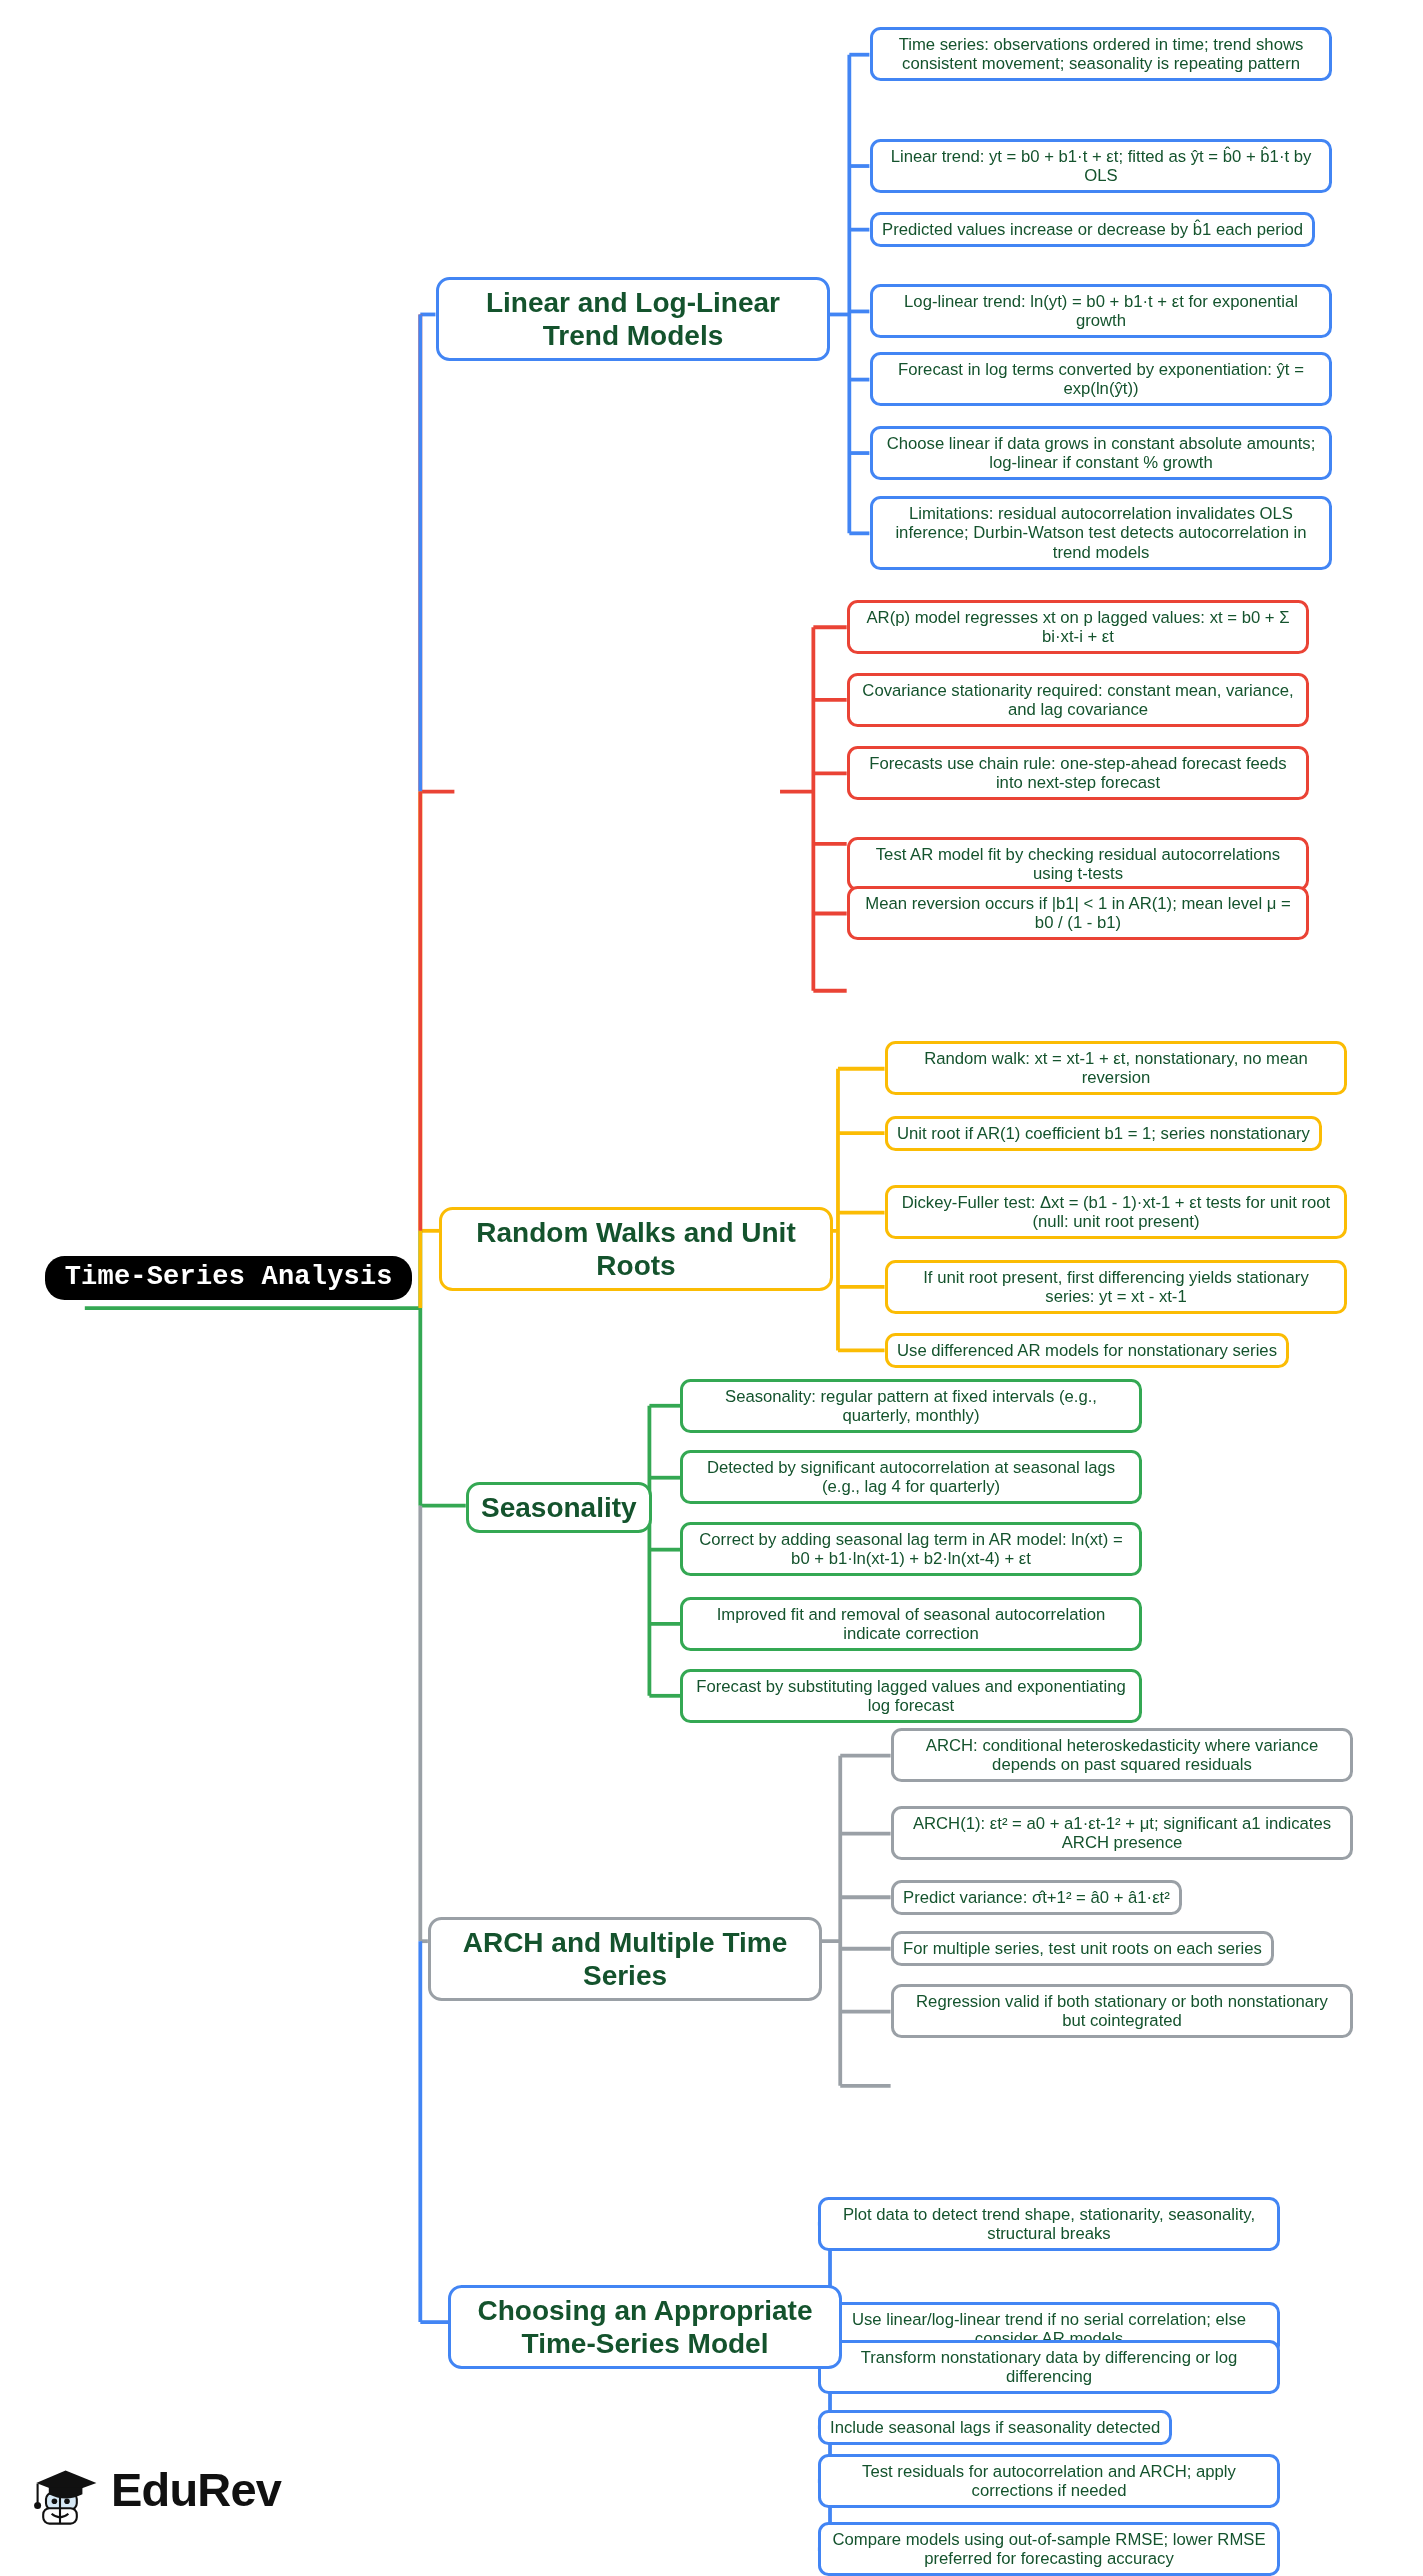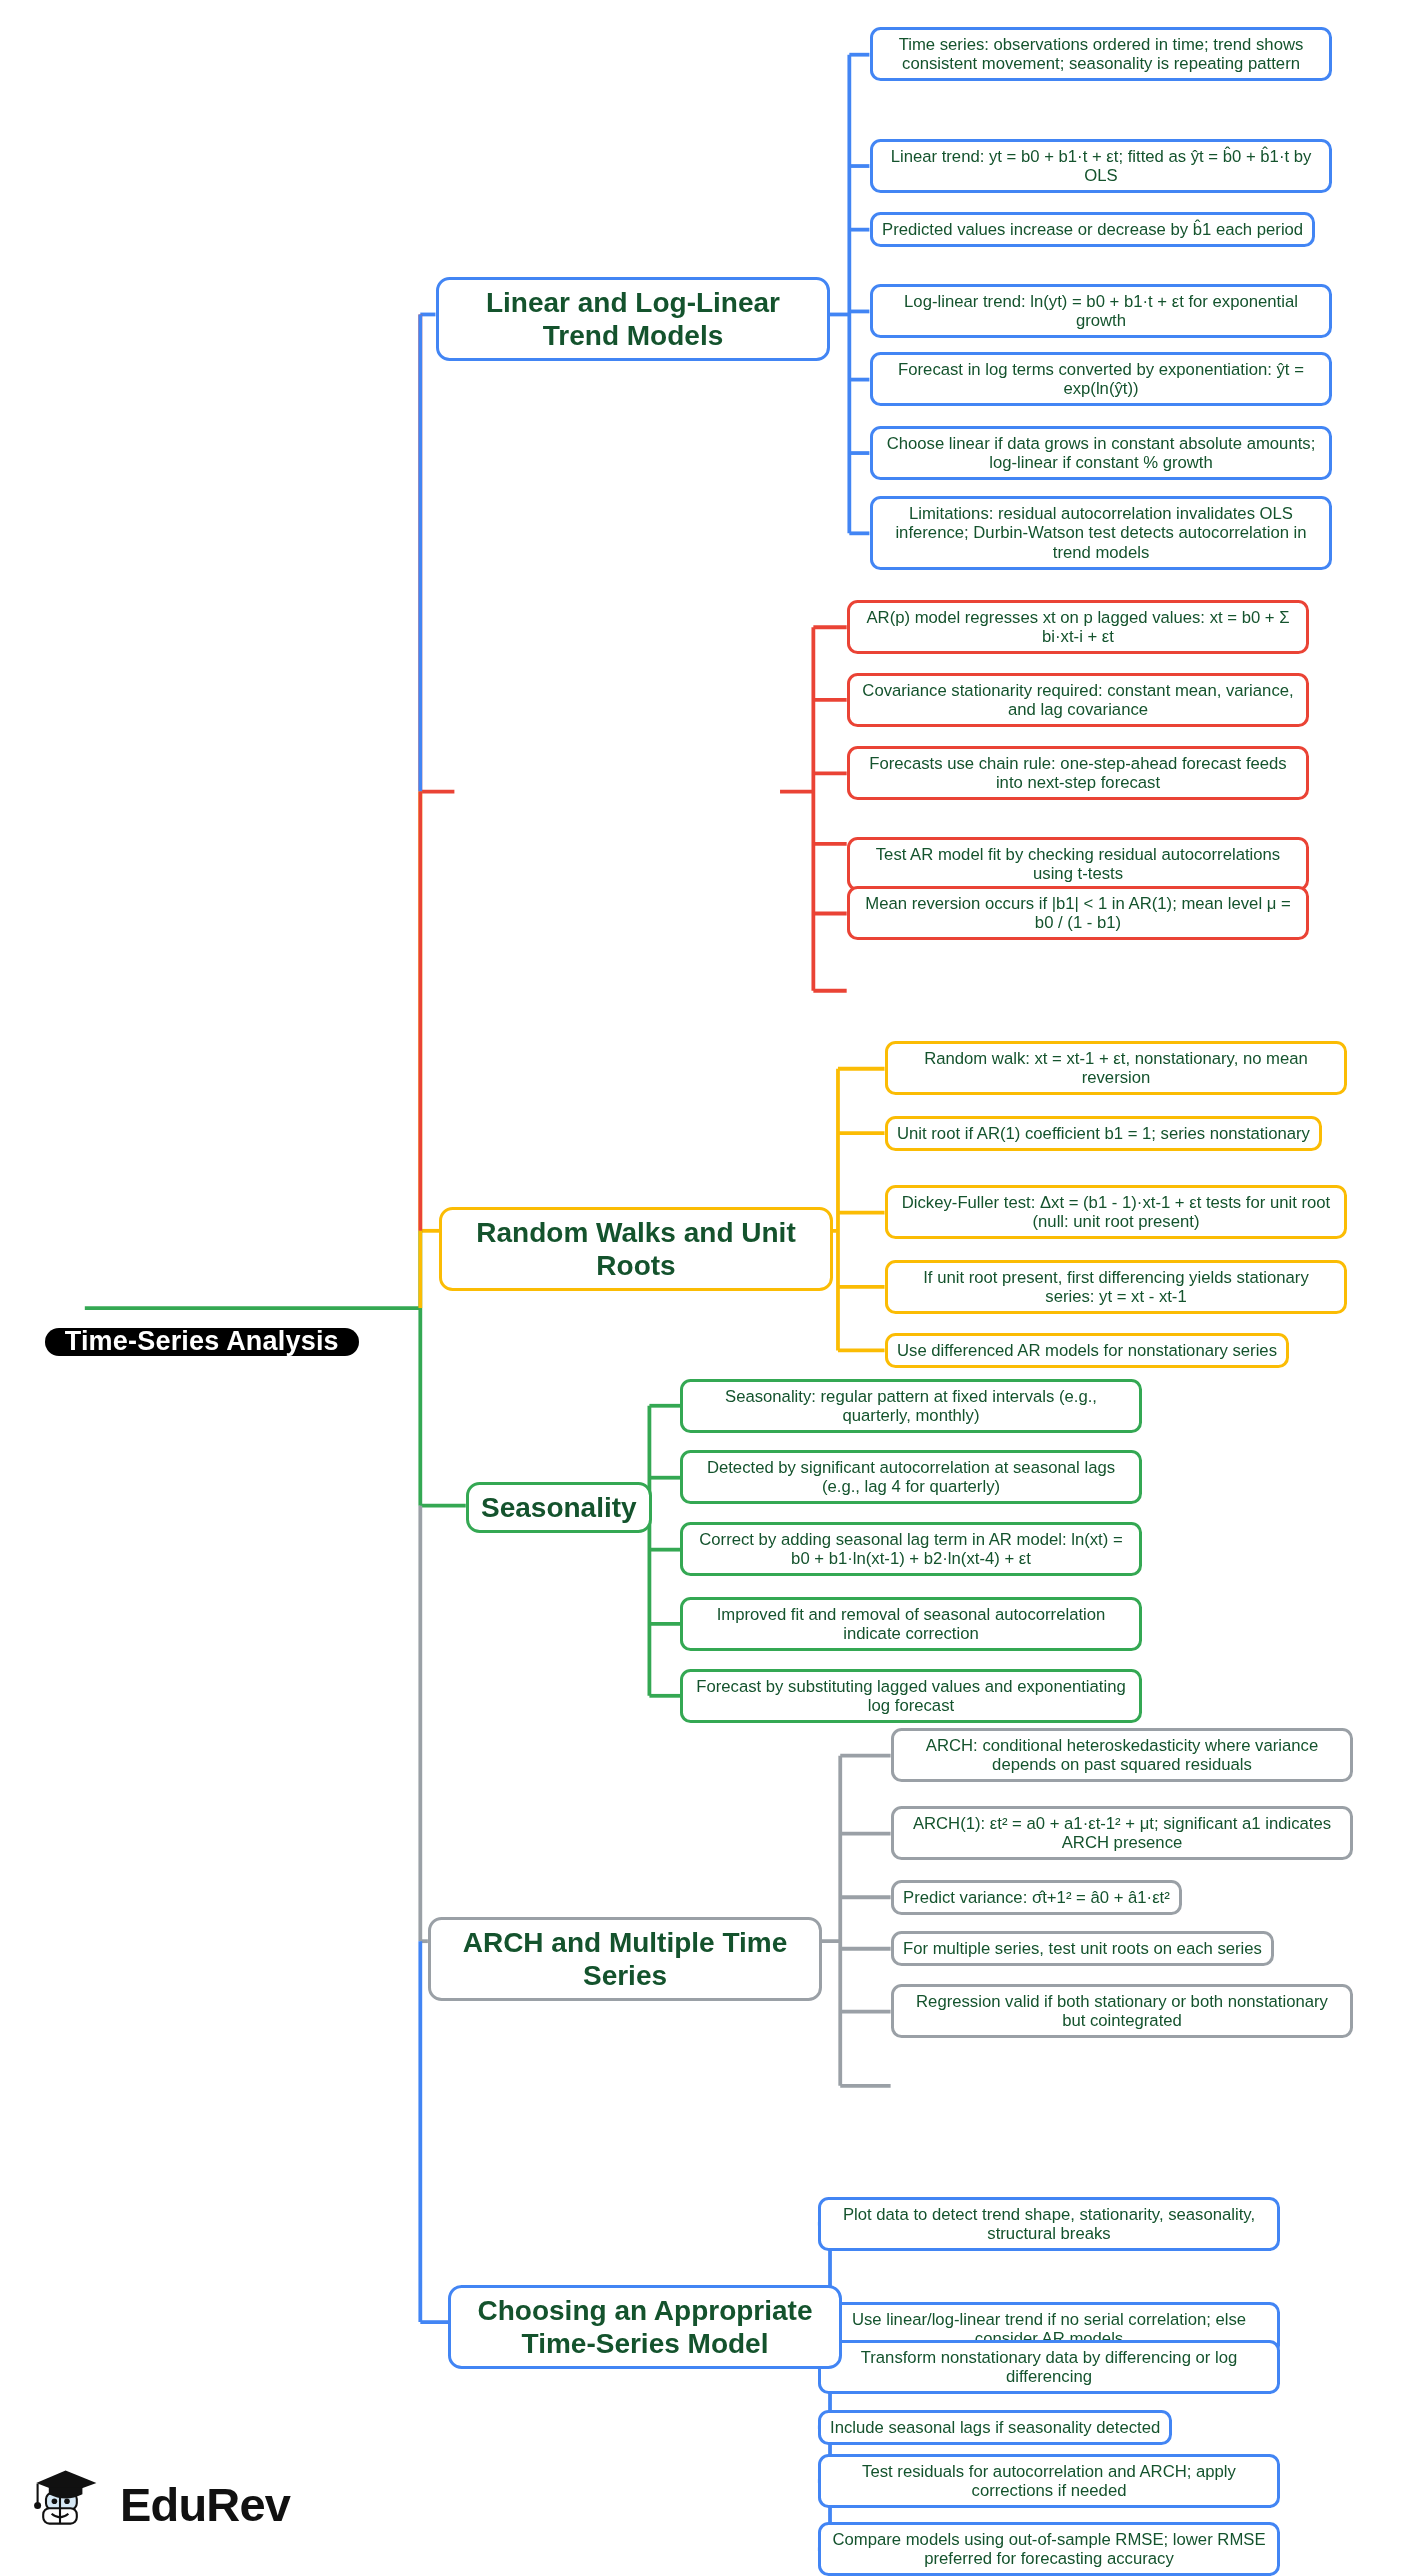--- a/index.html
+++ b/index.html
@@ -67,22 +67,22 @@
   .c-yellow { border-color: #fbbc04; }
   .c-green  { border-color: #34a853; }
   .c-gray   { border-color: #9aa0a6; }
 
   
   #logo {
     position: absolute;
     left: 32px;
     top: 2462px;
     display: flex;
-    align-items: flex-end;
-    gap: 18px;
+    align-items: flex-start;
+    gap: 9px;
     z-index: 6;
   }
   #logo .wordmark {
     font-size: 47px;
     font-weight: bold;
     color: #111111;
     letter-spacing: -0.8px;
     font-family: "Liberation Sans", sans-serif;
   }
 </style>
@@ -149,21 +149,21 @@
       <path d="M555 415 L555 1045" stroke="#ea4335" stroke-width="5" fill="none" stroke-linecap="butt"></path>
       <path d="M555 1045 L555 1625" stroke="#fbbc04" stroke-width="5" fill="none" stroke-linecap="butt"></path>
       <path d="M555 1625 L555 1988" stroke="#34a853" stroke-width="5" fill="none" stroke-linecap="butt"></path>
       <path d="M555 1988 L555 2563" stroke="#9aa0a6" stroke-width="5" fill="none" stroke-linecap="butt"></path>
       <path d="M555 2563 L555 3066" stroke="#4285f4" stroke-width="5" fill="none" stroke-linecap="butt"></path>
       <path d="M555 415 L555 1045" stroke="#4285f4" stroke-width="5" fill="none" stroke-linecap="butt"></path>
       <path d="M555 1045 L555 1625" stroke="#ea4335" stroke-width="5" fill="none" stroke-linecap="butt"></path>
       <path d="M555 1625 L555 1727" stroke="#fbbc04" stroke-width="5" fill="none" stroke-linecap="butt"></path>
     </svg>
 
-  <div class="node root" id="root-node" style="height: 28px; top: 1328px; left: 45px;">Time-Series Analysis</div>
+  <div class="node root" id="root-node" style="height: 44px; top: 1256px; left: 45px; font-family: Liberation Mono, monospace;">Time-Series Analysis</div>
 
   <div id="logo">
     <svg width="70" height="70" viewBox="0 0 100 100">
 
       <rect x="20" y="44" width="44" height="24" rx="9" fill="#d6e8f5" stroke="#111" stroke-width="3"></rect>
       <rect x="16" y="66" width="48" height="22" rx="9" fill="#ffffff" stroke="#111" stroke-width="3"></rect>
       <line x1="40" y1="44" x2="40" y2="88" stroke="#111" stroke-width="3"></line>
       <circle cx="32" cy="56" r="4" fill="#111"></circle>
       <circle cx="50" cy="56" r="4" fill="#111"></circle>
       <path d="M28 74 Q40 84 52 74" fill="none" stroke="#111" stroke-width="3"></path>

